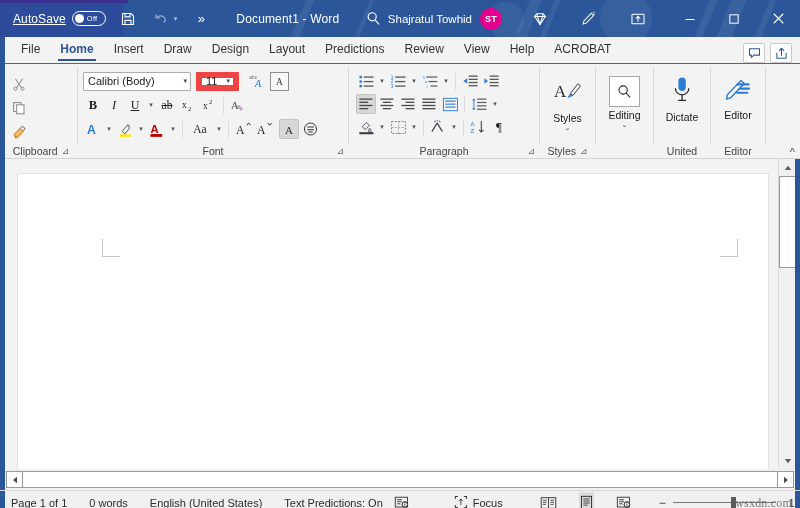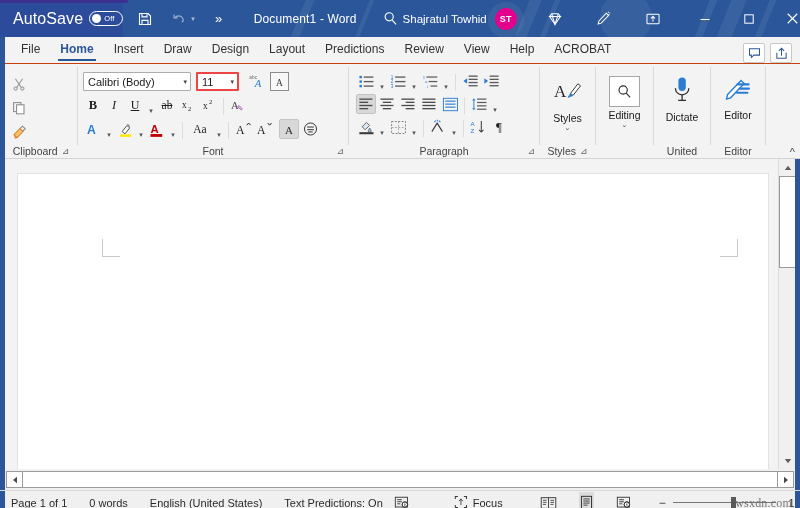--- a/index.html
+++ b/index.html
@@ -17,21 +17,21 @@
     overflow:hidden;
   }
   .titlebar-deco{position:absolute;inset:0;overflow:hidden;pointer-events:none;}
   .titlebar-deco .bar{position:absolute;top:-20px;height:90px;width:11px;background:rgba(255,255,255,.07);transform:rotate(22deg);}
   .titlebar-deco .circ{position:absolute;border-radius:50%;background:rgba(255,255,255,.06);}
   .tb-left-tint{position:absolute;left:0;top:0;width:123px;height:37px;background:#2d4b9b;}
   .tb-topline{position:absolute;left:0;top:0;width:128px;height:3px;background:#3b2f8f;}
   .tb-inner{position:relative;display:flex;align-items:center;width:100%;height:100%;z-index:3;}
 
   .autosave{display:flex;align-items:center;gap:6px;margin-left:13px;}
-  .autosave-label{color:#fff;font-size:16px;letter-spacing:.1px;}
+  .autosave-label{color:#fff;font-size:12px;letter-spacing:.1px;text-decoration:underline;}
   .toggle{
     width:34px;height:15px;border-radius:9px;border:1.2px solid #ffffff;
     background:transparent;display:flex;align-items:center;padding:0 2px;position:relative;
   }
   .toggle .knob{width:9px;height:9px;border-radius:50%;background:#fff;}
   .toggle .t-txt{color:#fff;font-size:7.5px;margin-left:3px;letter-spacing:.2px;}
 
   .tb-btn{
     display:flex;align-items:center;justify-content:center;color:#fff;
     height:28px;min-width:24px;cursor:default;
@@ -108,26 +108,26 @@
   }
   .sbtn.pressed{background:#d8d8d8;border:1px solid #c3c3c3;}
   .caret{font-size:7px;color:#555;width:10px;text-align:center;display:inline-block;}
   .vsep{width:1px;height:17px;background:#dcdcdc;margin:0 3px;}
 
   .fontname{
     width:108px;height:19px;border:1px solid #acacac;background:#fff;border-radius:1px;
     display:flex;align-items:center;padding:0 3px 0 4px;font-size:11px;color:#1a1a1a;
   }
   .fontsize{
-    width:43px;height:19px;border:2px solid #ef4444;background:#fff;border-radius:1px;
+    width:43px;height:19px;border:6px solid #ef4444;background:#fff;border-radius:1px;
     display:flex;align-items:center;padding:0 3px 0 4px;font-size:11px;color:#1a1a1a;margin-left:4px;
   }
   .fbox-caret{margin-left:auto;font-size:7px;color:#444;}
   .boxed-ico{width:19px;height:19px;border:1px solid #8d8d8d;display:flex;align-items:center;justify-content:center;background:#f8f8f8;}
-  .f-row{display:flex;align-items:flex-end;gap:1px;}
+  .f-row{display:flex;align-items:center;gap:1px;}
 
   .styleico{width:38px;height:34px;display:flex;align-items:center;justify-content:center;}
   .editbox{
     width:31px;height:31px;border:1px solid #a6a6a6;background:#fff;
     display:flex;align-items:center;justify-content:center;
   }
   .collapse{
     position:absolute;right:5px;bottom:0px;font-size:11px;color:#444;
   }
 

